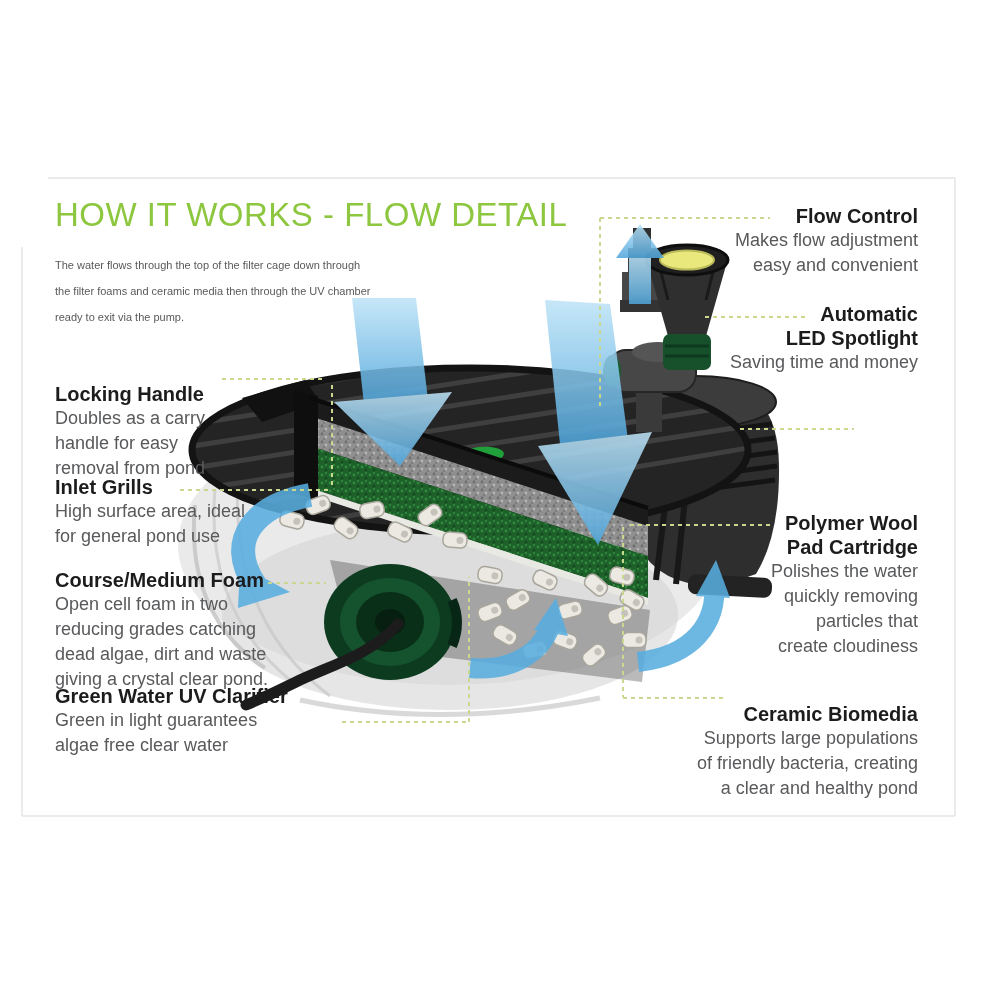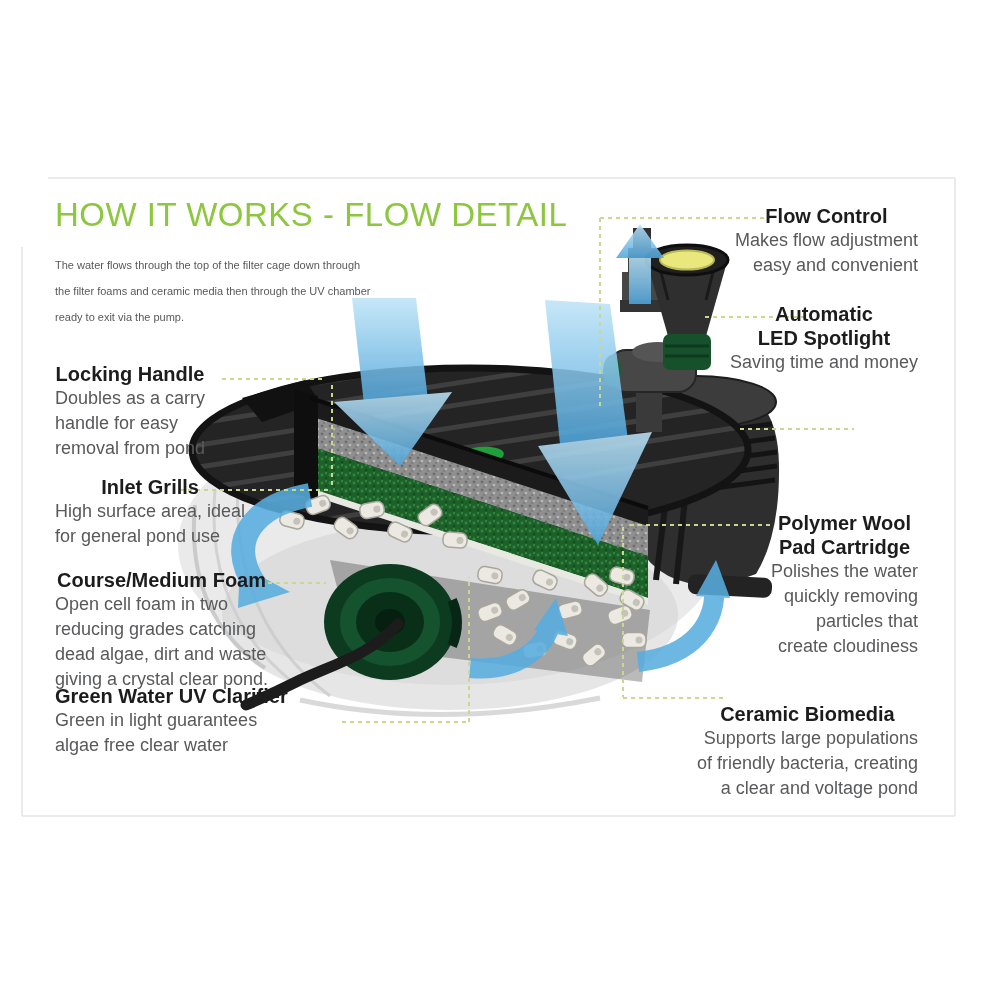--- a/index.html
+++ b/index.html
@@ -5,21 +5,21 @@
   html,body{margin:0;padding:0;background:#ffffff;}
   #canvas{position:relative;width:1000px;height:1000px;background:#ffffff;overflow:hidden;
           font-family:"Liberation Sans",sans-serif;}
   #diagram-svg{position:absolute;left:0;top:0;pointer-events:none;}
   .page-title{position:absolute;left:55px;top:196px;margin:0;font-size:33px;font-weight:400;
               letter-spacing:.5px;color:#8dc63f;white-space:nowrap;}
   .intro{position:absolute;left:55px;top:252px;font-size:11px;line-height:26px;color:#58595b;}
   .label{position:absolute;}
   .label-left{left:55px;text-align:left;}
   .label-right{right:82px;text-align:right;}
-  .label h3{margin:0;font-size:20px;line-height:24px;font-weight:700;color:#1c1c1c;white-space:nowrap;text-align:center;}
+  .label h3{margin:0;font-size:20px;line-height:24px;font-weight:700;color:#1c1c1c;white-space:nowrap;}
   .label .desc{font-size:18px;line-height:25px;color:#58595b;white-space:nowrap;}
 </style>
 </head>
 <body>
 
 <div id="canvas">
 
   <svg id="diagram-svg" width="1000" height="1000" viewBox="0 0 1000 1000">
     <defs>
       <linearGradient id="gradBlue" x1="0" y1="0" x2="0" y2="1">
@@ -246,21 +246,21 @@
   </svg>
 
   <h1 class="page-title">HOW IT WORKS - FLOW DETAIL</h1>
 
   <div class="intro">
     <div>The water flows through the top of the filter cage down through</div>
     <div>the filter foams and ceramic media then through the UV chamber</div>
     <div>ready to exit via the pump.</div>
   </div>
 
-  <div class="label label-left" style="top:362px">
+  <div class="label label-left" style="top:382px">
     <h3>Locking Handle</h3>
     <div class="desc">
       <div>Doubles as a carry</div>
       <div>handle for easy</div>
       <div>removal from pond</div>
     </div>
   </div>
 
   <div class="label label-left" style="top:475px">
     <h3>Inlet Grills</h3>
@@ -314,17 +314,17 @@
       <div>particles that</div>
       <div>create cloudiness</div>
     </div>
   </div>
 
   <div class="label label-right" style="top:702px">
     <h3>Ceramic Biomedia</h3>
     <div class="desc">
       <div>Supports large populations</div>
       <div>of friendly bacteria, creating</div>
-      <div>a clear and voltage pond</div>
+      <div>a clear and healthy pond</div>
     </div>
   </div>
 
 </div>
 
 </body></html>

